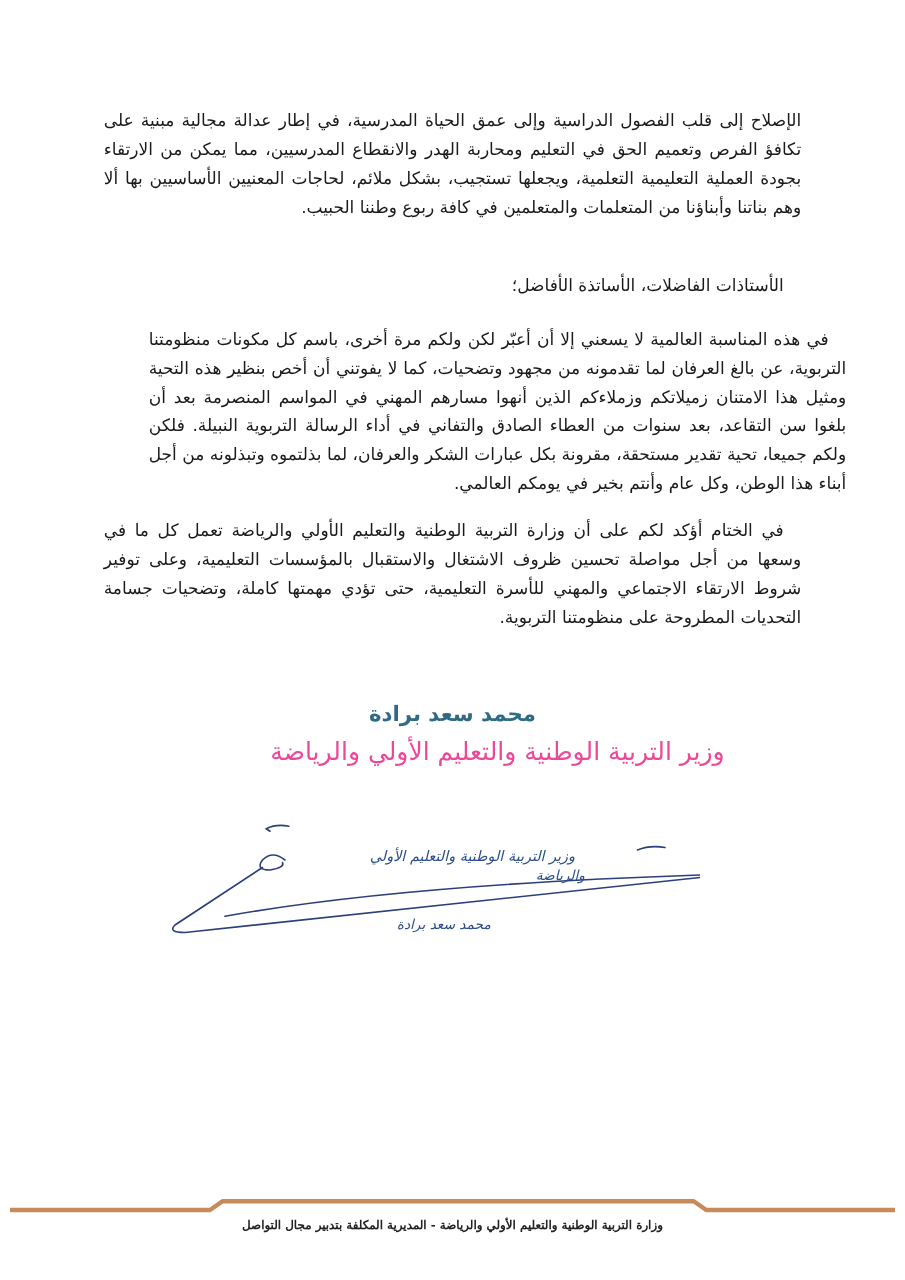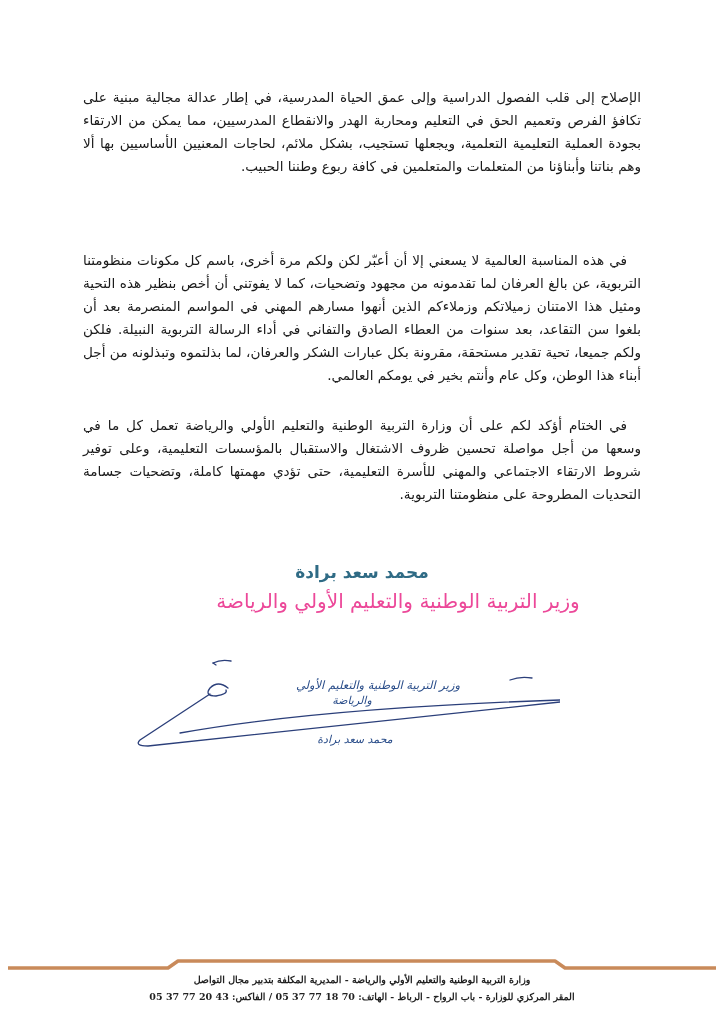--- a/index.html
+++ b/index.html
@@ -8,42 +8,42 @@
       font-family: "DejaVu Sans", "Liberation Sans", sans-serif; color: #1a1a1a;
     }
     .page { position: absolute; left: 0; top: 0; width: 724px; height: 1024px; }
     .body-text {
       position: absolute; left: 83px; width: 558px; direction: rtl; text-align: justify;
       font-size: 13.6px; line-height: 23px; letter-spacing: -0.1px;
     }
     .body-text p { margin: 0; text-align-last: right; }
     .para-1 { top: 86px; }
     .para-salute { top: 218px; }
-    .para-2 { top: 249px; }
+    .para-2 { top: 261px; margin-left: 36px; }
     .para-3 { top: 414px; }
     .para-4 { top: 511px; }
     .indent { text-indent: 14px; }
     .indent-lg { text-indent: 22px; }
     .sign-name {
       position: absolute; top: 560px; left: 0; width: 724px; text-align: center; direction: rtl;
       font-size: 17px; font-weight: bold; color: #2f6b85; line-height: 24px;
     }
     .sign-title {
       position: absolute; top: 587px; left: 0; width: 724px; text-align: center; direction: rtl;
       font-size: 20px; font-weight: normal; color: #ec4899; line-height: 28px; padding-left: 36px;
     }
     .signature {
       position: absolute; left: 120px; top: 650px; width: 440px; height: 110px;
     }
     .stamp-line-1 {
       position: absolute; top: 678px; left: 250px; width: 210px; direction: rtl; text-align: right;
       font-family: "DejaVu Serif", serif; font-size: 11.5px; color: #2b4e8a; font-style: italic;
     }
     .stamp-line-2 {
-      position: absolute; top: 694px; left: 247px; width: 210px; direction: rtl; text-align: center;
+      position: absolute; top: 694px; left: 258px; width: 210px; direction: rtl; 
       font-family: "DejaVu Serif", serif; font-size: 11px; color: #2b4e8a; font-style: italic;
     }
     .stamp-line-3 {
       position: absolute; top: 733px; left: 250px; width: 210px; direction: rtl; text-align: center;
       font-family: "DejaVu Serif", serif; font-size: 11px; color: #2b4e8a; font-style: italic;
     }
     .footer-rule { position: absolute; left: 0; top: 950px; width: 724px; height: 30px; }
     .footer-line-1 {
       position: absolute; top: 974px; left: 0; width: 724px; text-align: center; direction: rtl;
       font-family: "DejaVu Serif", serif; font-size: 9.5px; font-weight: bold; color: #222;
@@ -55,20 +55,23 @@
   </style>
 </head>
 <body>
 
 <div class="page">
 
   <div class="body-text para-1">
     <p>الإصلاح إلى قلب الفصول الدراسية وإلى عمق الحياة المدرسية، في إطار عدالة مجالية مبنية على تكافؤ الفرص وتعميم الحق في التعليم ومحاربة الهدر والانقطاع المدرسيين، مما يمكن من الارتقاء بجودة العملية التعليمية التعلمية، ويجعلها تستجيب، بشكل ملائم، لحاجات المعنيين الأساسيين بها ألا وهم بناتنا وأبناؤنا من المتعلمات والمتعلمين في كافة ربوع وطننا الحبيب.</p>
   </div>
 
+  <div class="body-text para-salute">
+    <p class="indent">الأستاذات الفاضلات، الأساتذة الأفاضل؛</p>
+  </div>
 
   <div class="body-text para-2">
     <p class="indent">في هذه المناسبة العالمية لا يسعني إلا أن أعبّر لكن ولكم مرة أخرى، باسم كل مكونات منظومتنا التربوية، عن بالغ العرفان لما تقدمونه من مجهود وتضحيات، كما لا يفوتني أن أخص بنظير هذه التحية ومثيل هذا الامتنان زميلاتكم وزملاءكم الذين أنهوا مسارهم المهني في المواسم المنصرمة بعد أن بلغوا سن التقاعد، بعد سنوات من العطاء الصادق والتفاني في أداء الرسالة التربوية النبيلة. فلكن ولكم جميعا، تحية تقدير مستحقة، مقرونة بكل عبارات الشكر والعرفان، لما بذلتموه وتبذلونه من أجل أبناء هذا الوطن، وكل عام وأنتم بخير في يومكم العالمي.</p>
   </div>
 
   <div class="body-text para-3">
     <p class="indent">في الختام أؤكد لكم على أن وزارة التربية الوطنية والتعليم الأولي والرياضة تعمل كل ما في وسعها من أجل مواصلة تحسين ظروف الاشتغال والاستقبال بالمؤسسات التعليمية، وعلى توفير شروط الارتقاء الاجتماعي والمهني للأسرة التعليمية، حتى تؤدي مهمتها كاملة، وتضحيات جسامة التحديات المطروحة على منظومتنا التربوية.</p>
   </div>
 
 
@@ -88,15 +91,14 @@
 
   <div class="stamp-line-1">وزير التربية الوطنية والتعليم الأولي</div>
   <div class="stamp-line-2">والرياضة</div>
   <div class="stamp-line-3">محمد سعد برادة</div>
 
   <svg class="footer-rule" viewBox="0 0 724 30" xmlns="http://www.w3.org/2000/svg">
     <path d="M8 18 L168 18 L178 11 L555 11 L565 18 L716 18" fill="none" stroke="#c98a5a" stroke-width="3.5" stroke-linejoin="round"></path>
   </svg>
 
   <div class="footer-line-1">وزارة التربية الوطنية والتعليم الأولي والرياضة - المديرية المكلفة بتدبير مجال التواصل</div>
-  <div class="footer-line-2">المقر المركزي للوزارة - باب الرواح - الرباط - الهاتف: 70 18 77 37 05 / الفاكس: 43 20 77 37 05</div>
 
 </div>
 
 </body></html>

